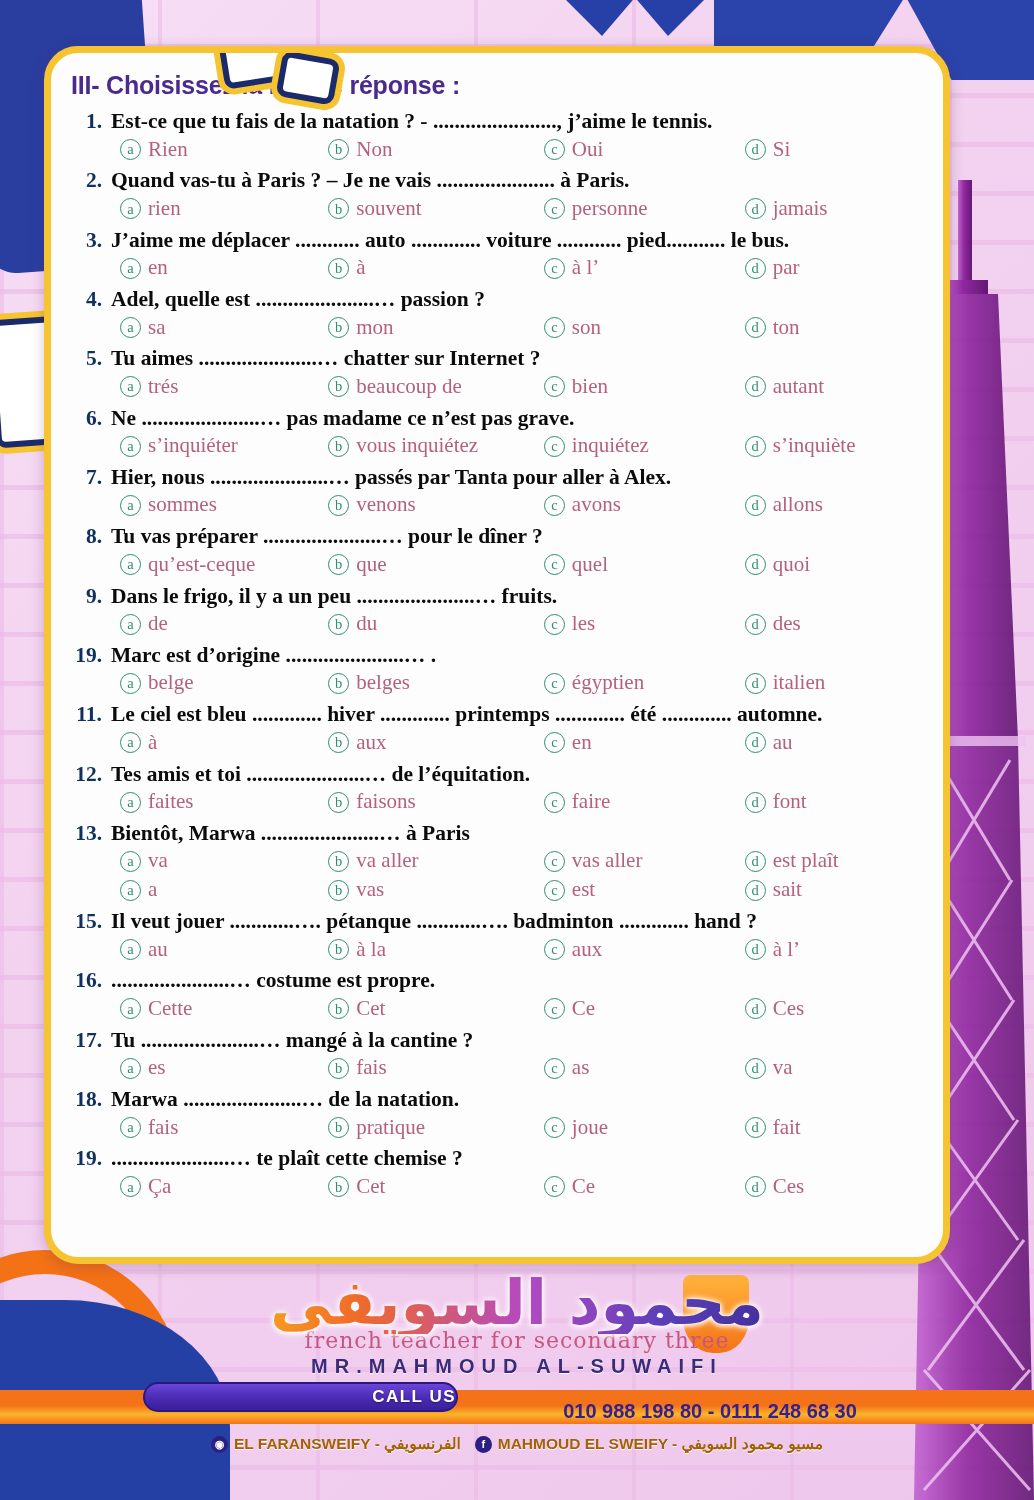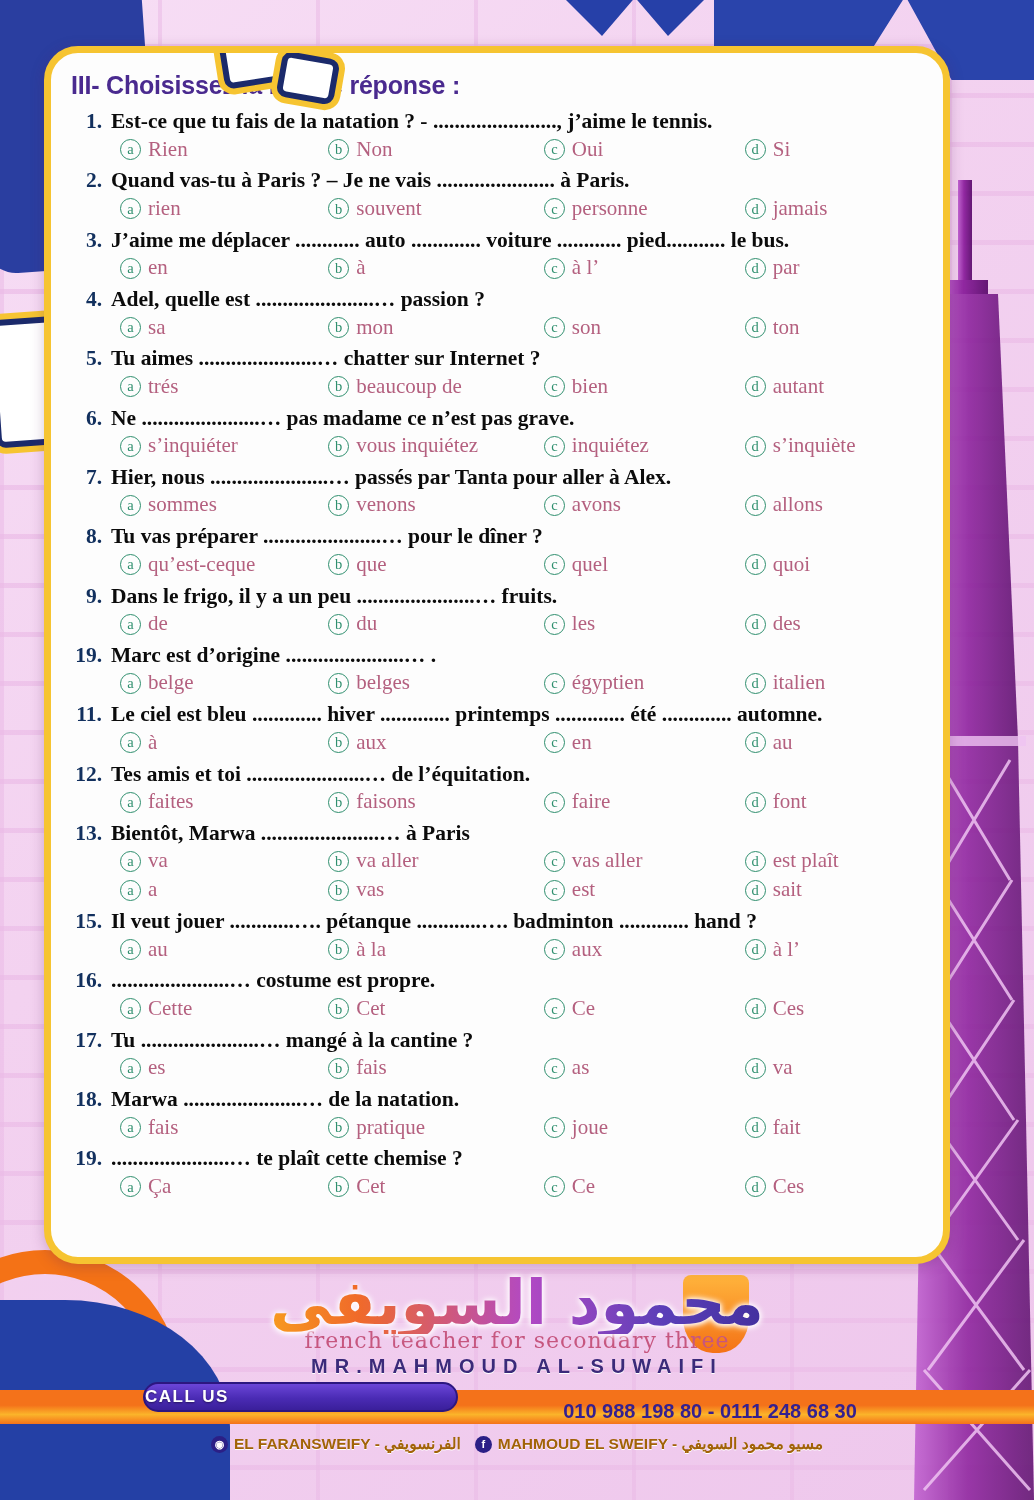--- a/index.html
+++ b/index.html
@@ -245,21 +245,21 @@
     position: absolute; left: 0; top: 128px; width: 1034px; height: 34px;
     background: linear-gradient(180deg, #f4721a 0%, #f4721a 45%, #fbb42a 72%, #f4721a 100%);
     z-index: 6;
   }
   .call-btn {
     position: absolute; left: 143px; top: 120px;
     width: 315px; height: 30px;
     border-radius: 16px;
     background: linear-gradient(180deg, #6b46d8 0%, #4a2bb4 55%, #3a1f9a 100%);
     border: 2px solid #2c1780;
-    display: flex; align-items: center; justify-content: flex-start;
+    display: flex; align-items: center; justify-content: flex-end;
     z-index: 7;
   }
   .call-btn span {
     font-family: "Liberation Sans", sans-serif;
     font-weight: bold;
     font-size: 17px;
     color: #fff;
     letter-spacing: 1.5px;
     text-shadow: 0 1px 2px rgba(0,0,0,.45);
   }

